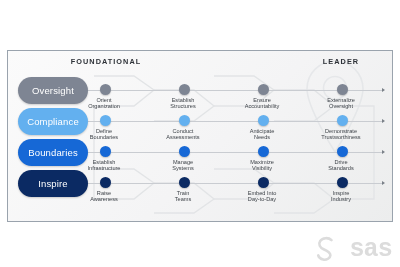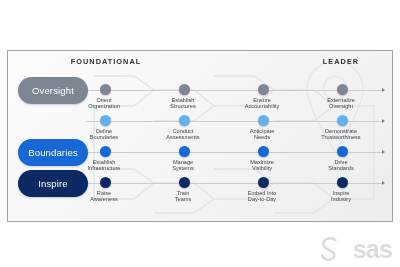--- a/index.html
+++ b/index.html
@@ -144,20 +144,21 @@
 
   
   #sas-logo {
     position: absolute;
     right: 8px;
     bottom: 5px;
     display: flex;
     align-items: center;
     gap: 12px;
     z-index: 4;
+    font-family: Liberation Mono, monospace;
   }
   #sas-logo .swirl { display: block; }
   #sas-logo .word {
     font-size: 25px;
     font-weight: bold;
     color: #dcdcdc;
     letter-spacing: -.8px;
     line-height: 25px;
   }
 </style>
@@ -192,20 +193,23 @@
     <div class="rowline r2"></div>
     <div class="rowline r3"></div>
     <div class="rowarrow r0"></div>
     <div class="rowarrow r1"></div>
     <div class="rowarrow r2"></div>
     <div class="rowarrow r3"></div>
 
     <div class="capsule capsule-oversight">
       <span>Oversight</span>
     </div>
+    <div class="capsule capsule-compliance">
+      <span>Compliance</span>
+    </div>
     <div class="capsule capsule-operations">
       <span>Boundaries</span>
     </div>
     <div class="capsule capsule-culture">
       <span>Inspire</span>
     </div>
 
     <div class="colhead" style="left:50px">FOUNDATIONAL</div>
     <div class="colhead" style="left:285px">LEADER</div>
 

